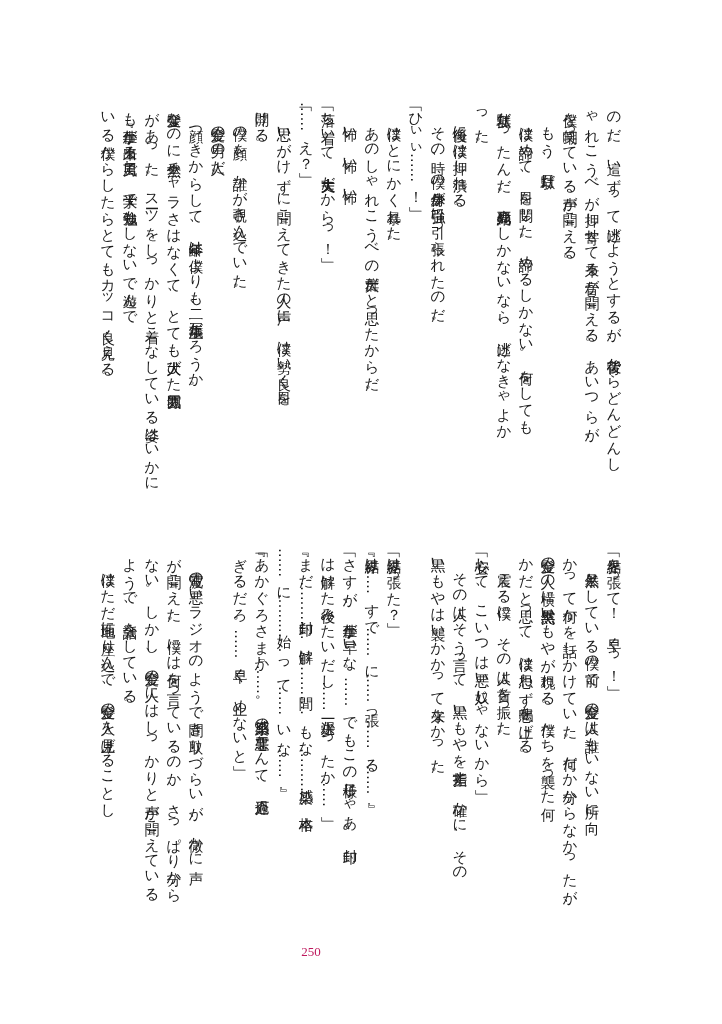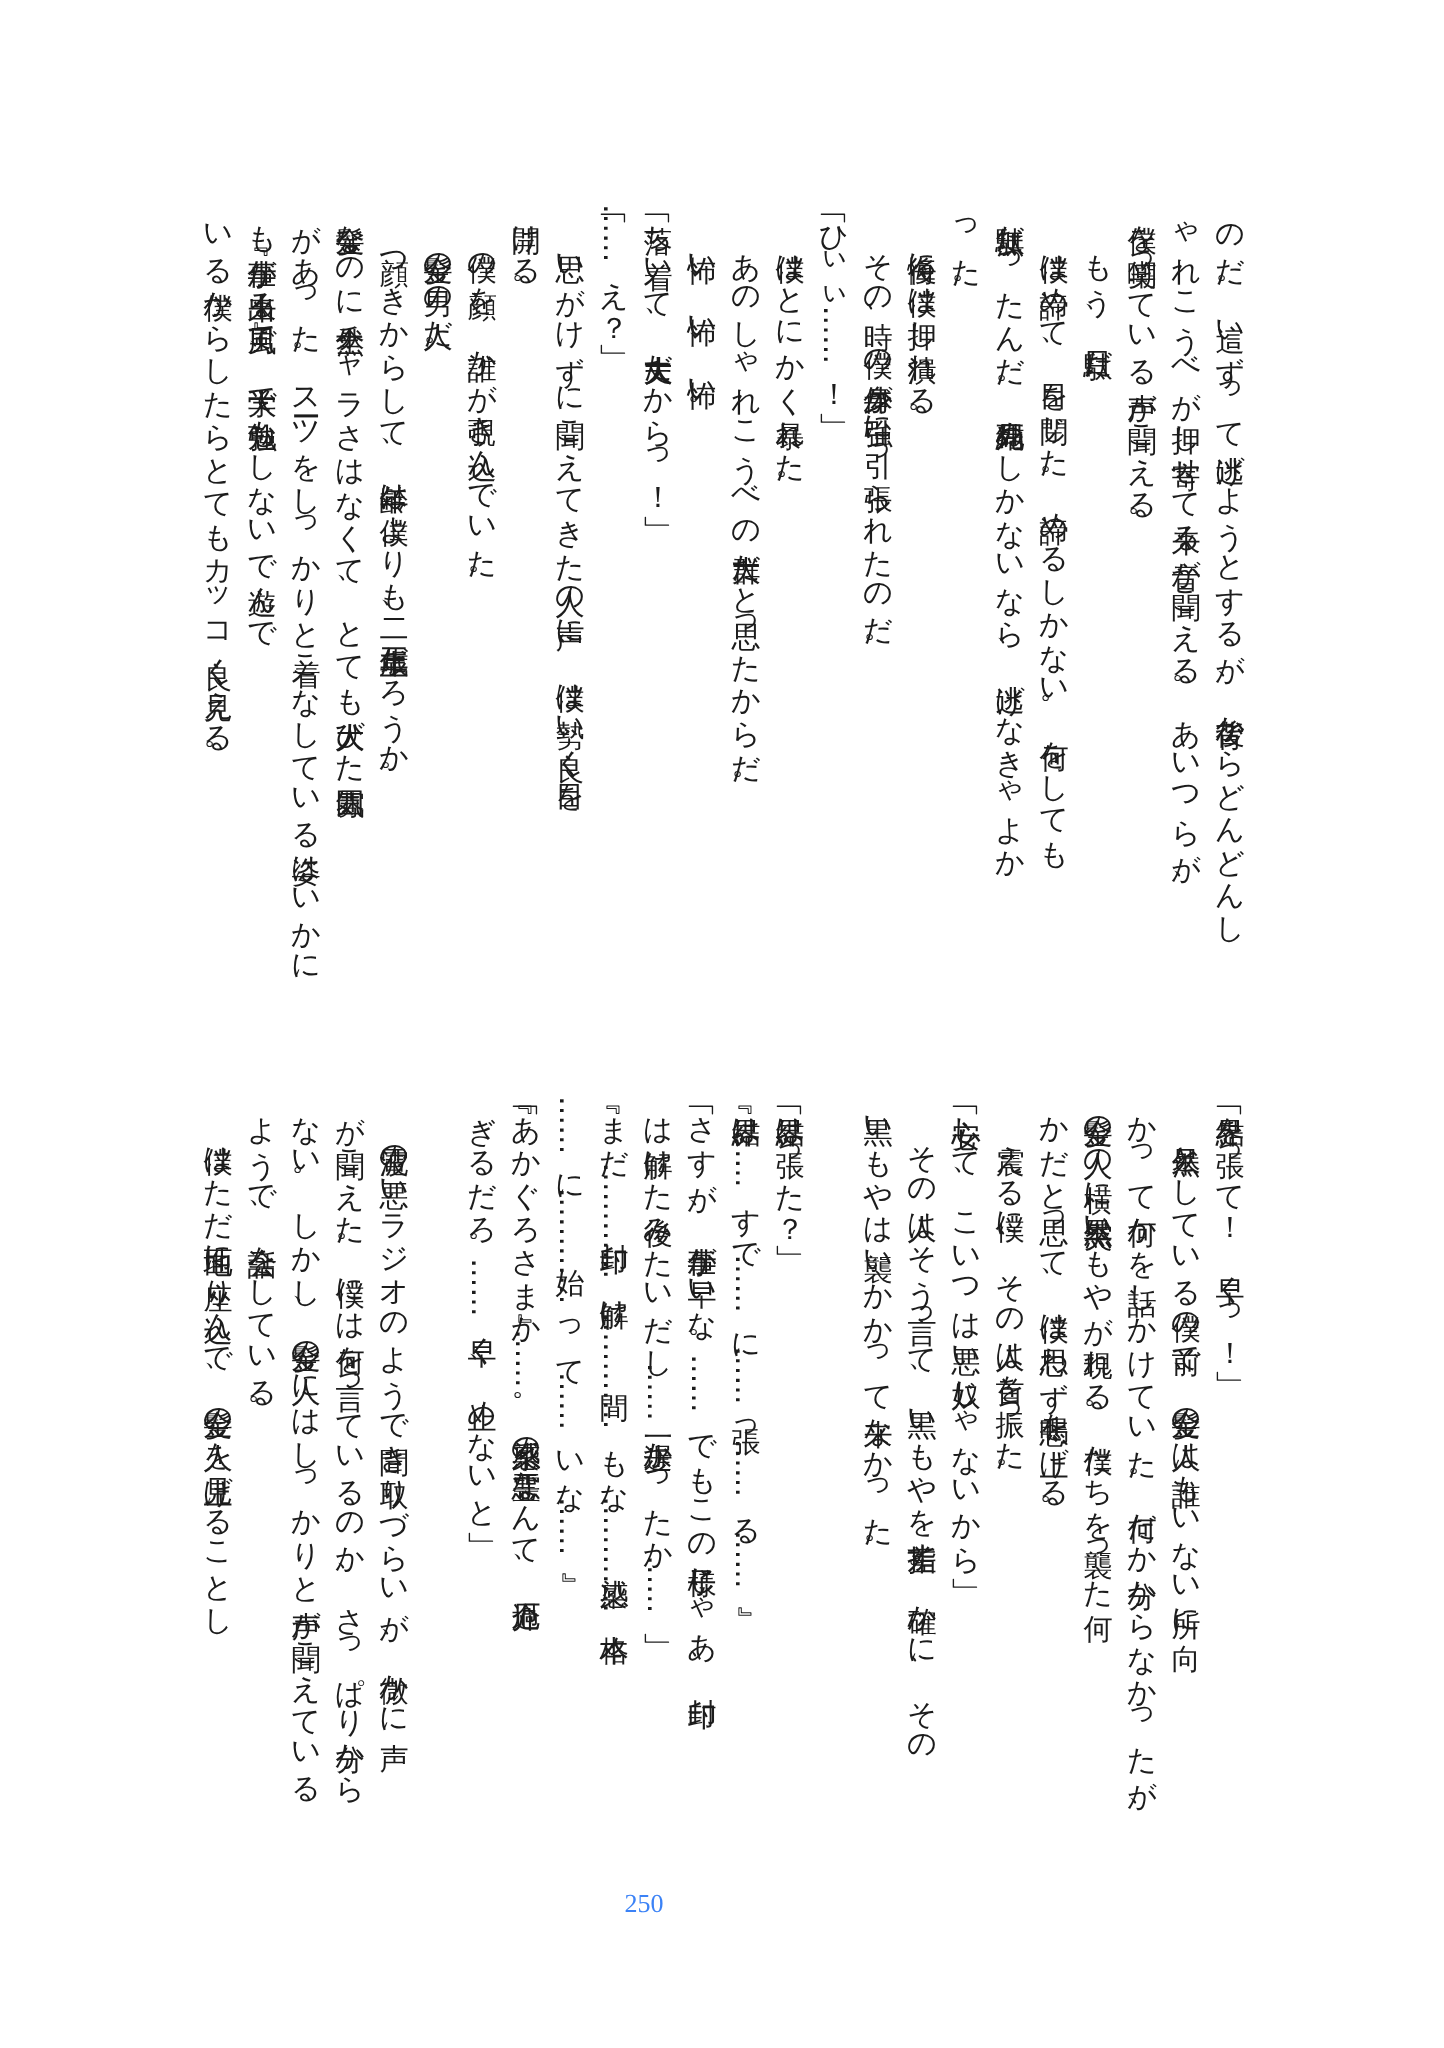--- a/index.html
+++ b/index.html
@@ -45,22 +45,21 @@
     }
     .page-number {
       position: absolute;
       left: 0;
       width: 622px;
       top: 944px;
       text-align: center;
       font-family: "Liberation Serif", serif;
       font-size: 13px;
       line-height: 16px;
-      color: #3b82f6;
-      padding-left: 11px;
+      color: #be185d;
     }
   </style>
 </head>
 <body>
 
 <div class="page">
 
   <div class="block upper">
     <div class="col">のだ。這いずって逃げようとするが、背後からどんどんし</div>
     <div class="col">ゃれこうべが押し寄せて来る音が聞こえる。あいつらが、</div>

